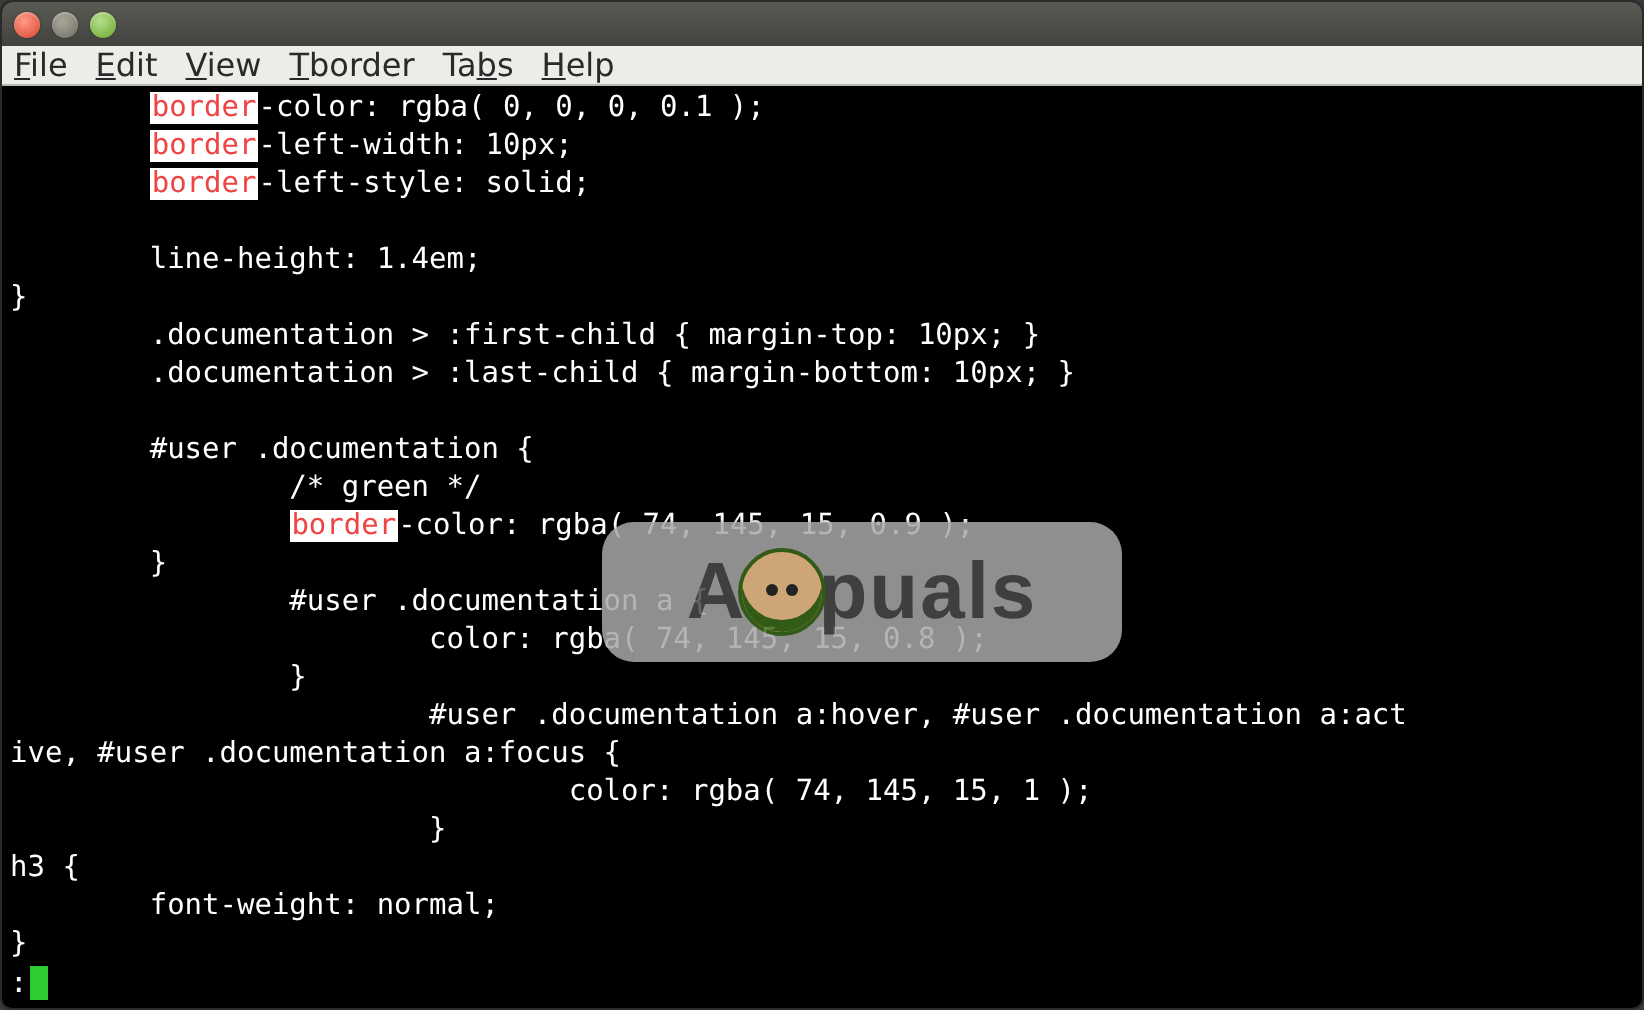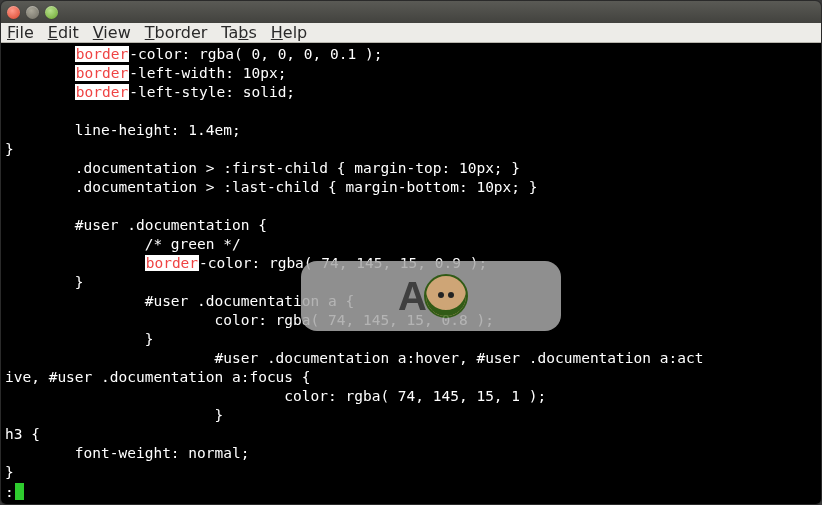--- a/index.html
+++ b/index.html
@@ -133,14 +133,15 @@
                                 color: rgba( 74, 145, 15, 1 );
                         }
 h3 {
         font-weight: normal;
 }
 </div><div class="statusline"><span>:</span><span class="cursor"></span></div>
   
   <div class="watermark">
     <span>A</span>
     <span class="wm-head"></span>
+    <span>puals</span>
   </div>
 </div>
 
 </body></html>

